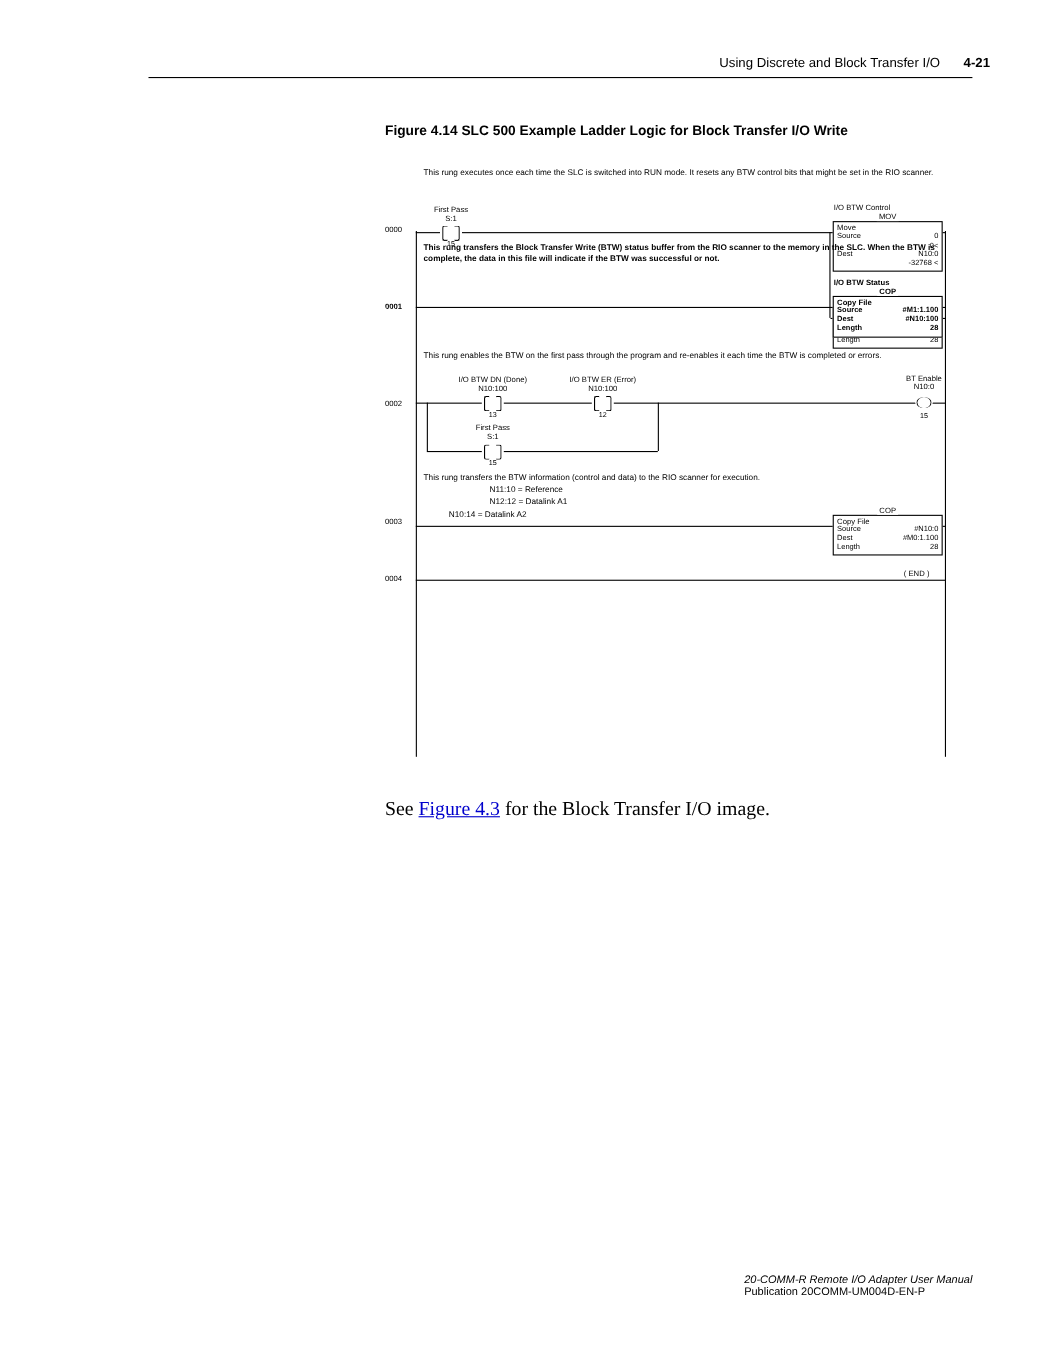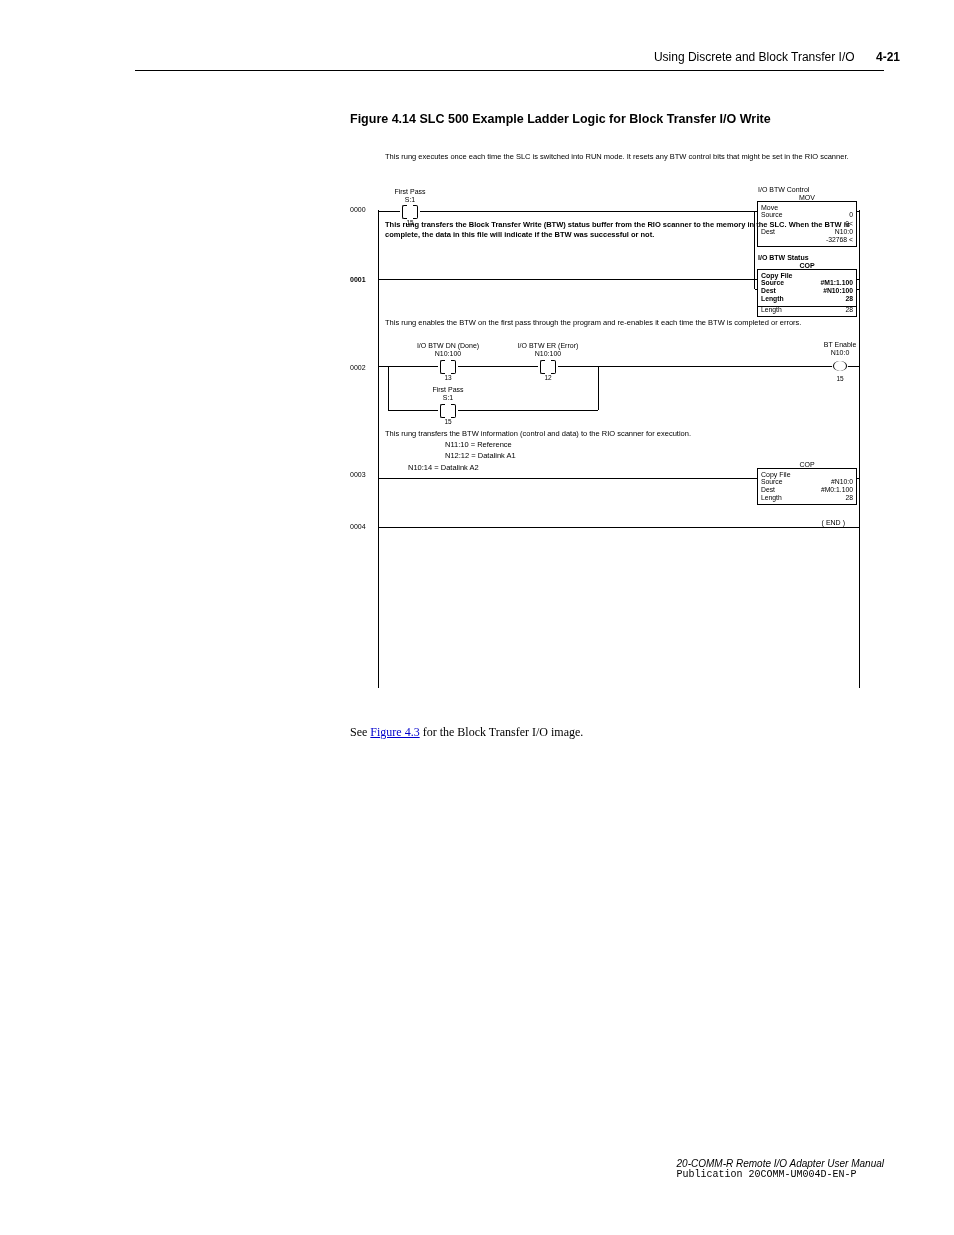--- a/index.html
+++ b/index.html
@@ -163,31 +163,31 @@
   .branch-h {
     position: absolute;
     height: 1px;
     background: #000;
   }
   .body-text {
     position: absolute;
     top: 725px;
     left: 350px;
     font-family: "Times New Roman", serif;
-    font-size: 12px;
+    font-size: 18px;
   }
   .body-text a { color: #0000cc; text-decoration: underline; }
   .footer {
     position: absolute;
     bottom: 55px;
     right: 70px;
     font-size: 10px;
     font-style: italic;
   }
-  .footer .f2 { font-style: normal; font-size: 10px; font-family: Liberation Mono, monospace; }
+  .footer .f2 { font-style: normal; font-size: 10px; }
   .end-block {
     position: absolute;
     top: -8px;
     right: 12px;
     background: #fff;
     font-size: 7px;
     padding: 0 3px;
   }
   .end-block::before { content: "("; margin-right: 2px; }
   .end-block::after { content: ")"; margin-left: 2px; }

